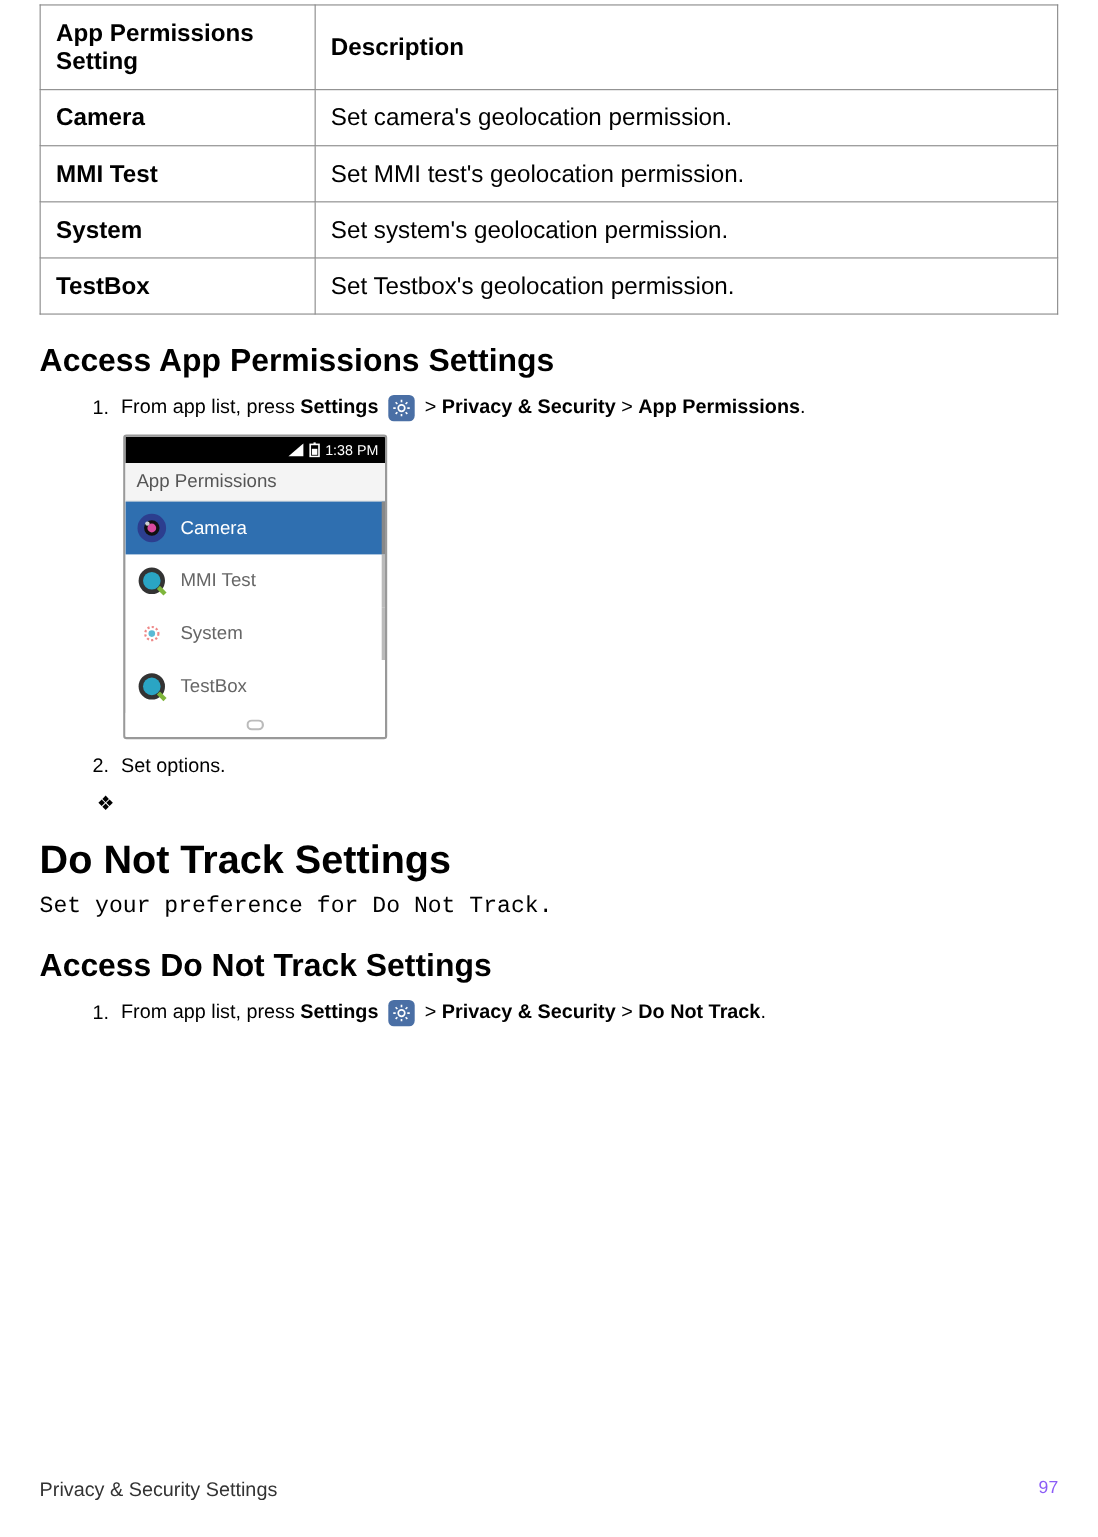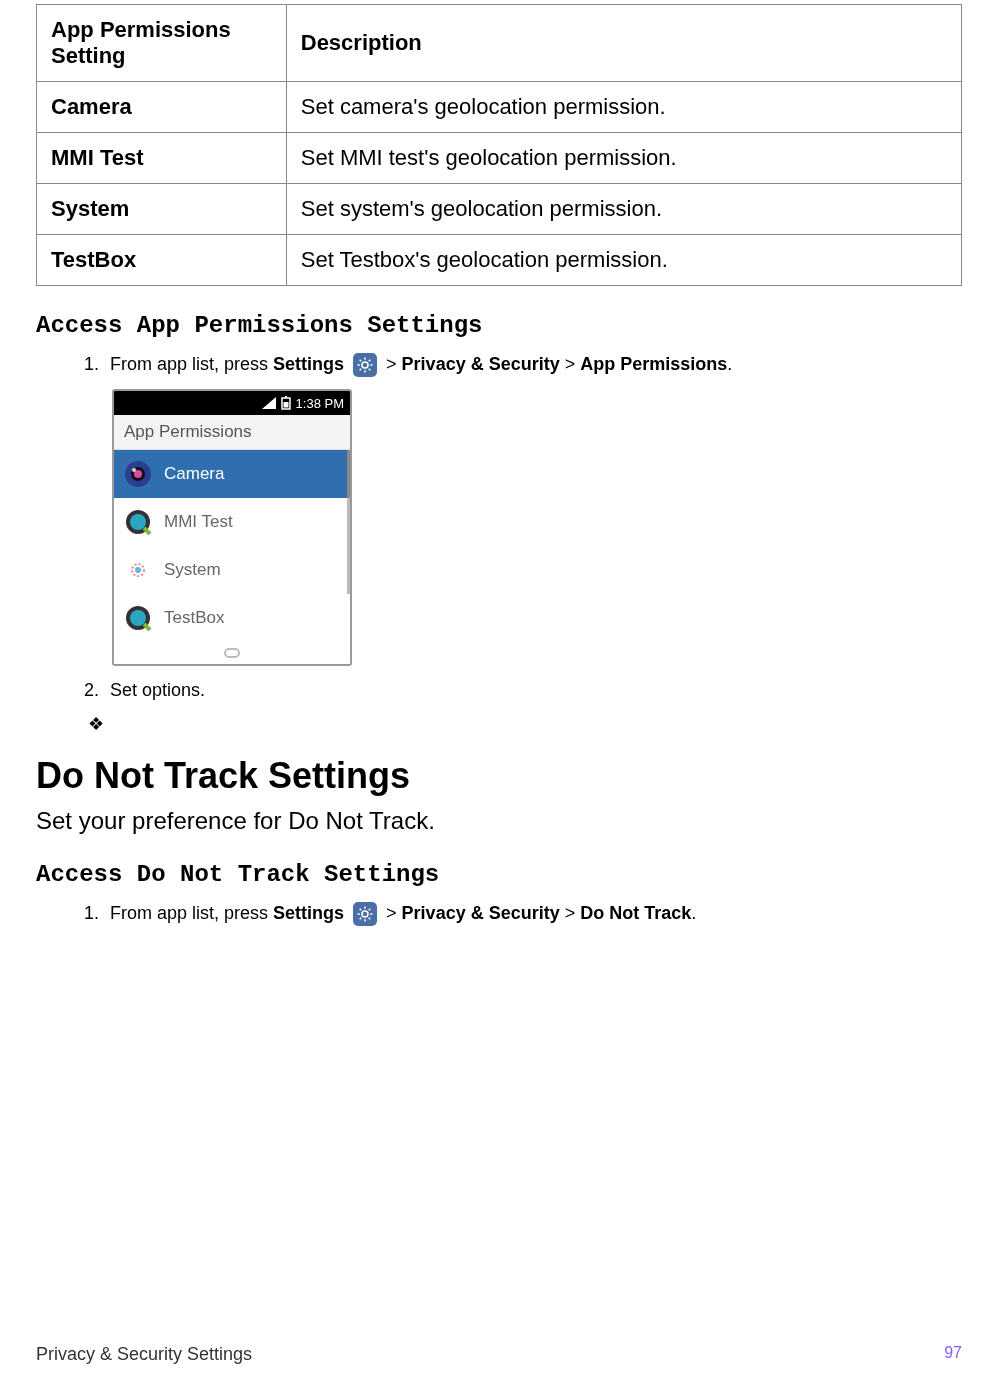--- a/index.html
+++ b/index.html
@@ -20,35 +20,34 @@
   th, td {
     border: 1px solid #888;
     padding: 12px 14px;
     text-align: left;
     font-size: 22px;
     vertical-align: middle;
   }
   th { font-weight: bold; }
   .left-col { width: 27%; font-weight: bold; }
   .heading-3 {
-    font-size: 24px;
+    font-size: 29px;
     font-weight: bold;
     margin-top: 26px;
     margin-bottom: 14px;
-    font-family: Liberation Mono, monospace;
   }
   .heading-1 {
     font-size: 36px;
     font-weight: bold;
     margin-top: 20px;
     margin-bottom: 10px;
   }
   .intro {
-    font-family: Liberation Sans, sans-serif;
-    font-size: 24px;
+    font-family: Liberation Mono, monospace;
+    font-size: 21px;
     margin-bottom: 8px;
   }
   ol {
     list-style: decimal;
     margin-left: 68px;
     font-size: 18px;
   }
   ol li { margin-bottom: 12px; padding-left: 6px; }
   .bullet-row {
     margin-left: 52px;

